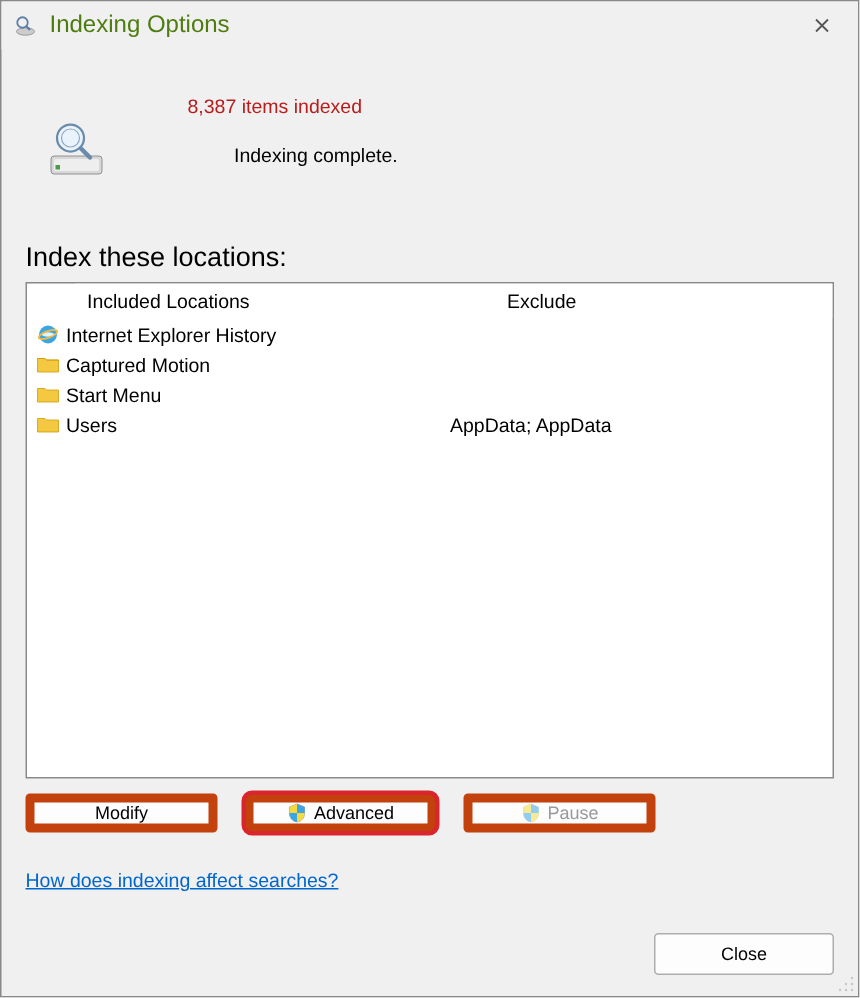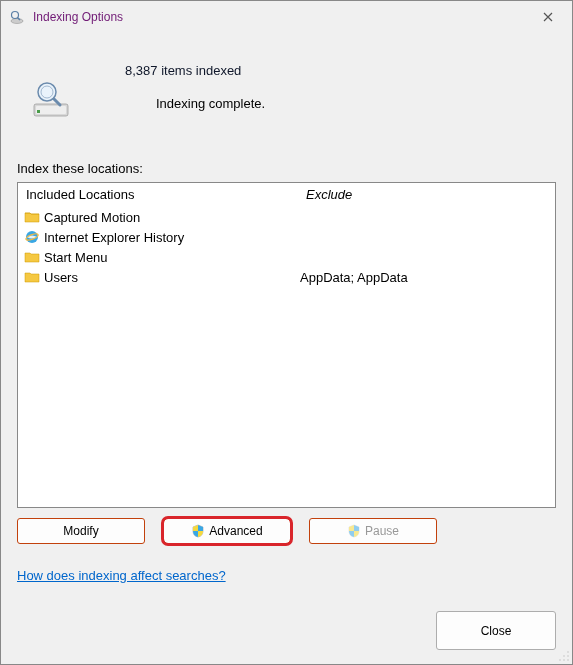--- a/index.html
+++ b/index.html
@@ -30,22 +30,22 @@
     .titlebar-icon {
       width: 16px;
       height: 16px;
       margin-right: 8px;
       display: flex;
       align-items: center;
       justify-content: center;
     }
     .titlebar-title {
       flex: 1;
-      font-size: 12px;
-      color: #701a75;
+      font-size: 16px;
+      color: #4d7c0f;
     }
     .close-btn {
       width: 32px;
       height: 28px;
       display: flex;
       align-items: center;
       justify-content: center;
       color: #555;
       font-size: 14px;
       cursor: pointer;
@@ -69,54 +69,55 @@
       display: flex;
       align-items: center;
       justify-content: center;
     }
     .status-text {
       margin-left: 50px;
       margin-top: 8px;
     }
     .status-count {
       font-size: 13px;
-      color: #0f172a;
+      color: #b91c1c;
       margin-bottom: 18px;
     }
     .status-msg {
       font-size: 13px;
       color: #000;
       margin-left: 31px;
     }
     .locations-label {
-      font-size: 13px;
+      font-size: 18px;
       color: #000;
       margin: 18px 0 6px 0;
     }
     .locations-box {
       flex: 1;
       border: 1px solid #888;
       background: #fff;
       display: flex;
       flex-direction: column;
       overflow: hidden;
     }
     .loc-headers {
       display: flex;
       height: 24px;
       border-bottom: 1px solid transparent;
+      padding-left: 32px;
     }
     .loc-header {
       padding: 4px 8px;
       font-size: 13px;
       color: #000;
       background: #fff;
     }
     .col-included { width: 280px; }
-    .col-exclude { flex: 1; font-style: italic; }
+    .col-exclude { flex: 1; }
     .loc-rows {
       flex: 1;
       overflow: auto;
     }
     .loc-row {
       display: flex;
       height: 20px;
       align-items: center;
     }
     .loc-cell-left {
@@ -141,21 +142,21 @@
     }
     .folder-icon-svg { fill: #f5c842; stroke: #cc9900; stroke-width: 0.5; }
     .button-row {
       display: flex;
       gap: 18px;
       margin-top: 10px;
     }
     .btn {
       width: 128px;
       height: 26px;
-      border: 1px solid #c2410c;
+      border: 6px solid #c2410c;
       background: #fdfdfd;
       border-radius: 3px;
       font-size: 12px;
       cursor: pointer;
       display: flex;
       align-items: center;
       justify-content: center;
       gap: 4px;
     }
     .btn-highlight {
@@ -182,21 +183,21 @@
       display: inline-block;
       margin-bottom: 8px;
     }
     .footer {
       display: flex;
       justify-content: flex-end;
       padding: 8px 16px 14px 16px;
     }
     .close-main-btn {
       width: 120px;
-      height: 39px;
+      height: 28px;
       border: 1px solid #adadad;
       background: #fdfdfd;
       border-radius: 3px;
       font-size: 12px;
       cursor: pointer;
     }
     .resize-grip {
       position: absolute;
       right: 2px;
       bottom: 2px;
@@ -251,39 +252,39 @@
       <div class="loc-headers">
         <div class="loc-header col-included">Included Locations</div>
         <div class="loc-header col-exclude">Exclude</div>
       </div>
       <div class="loc-rows">
 
         <div class="loc-row">
           <div class="loc-cell-left">
             <span class="row-icon">
               <svg width="16" height="16" viewBox="0 0 16 16">
-                  <path class="folder-icon-svg" d="M1 4 L1 13 L15 13 L15 5 L7 5 L6 4 Z"></path>
-                  <path d="M1 4 L6 4 L7 5 L15 5" fill="none" stroke="#cc9900" stroke-width="0.5"></path>
-                </svg>
-            </span>
-            <span class="row-label">Captured Motion</span>
-          </div>
-          <div class="loc-cell-right"></div>
-        </div>
-
-        <div class="loc-row">
-          <div class="loc-cell-left">
-            <span class="row-icon">
-              <svg width="16" height="16" viewBox="0 0 16 16">
                 <circle cx="8" cy="8" r="6" fill="#3aa7e4"></circle>
                 <path d="M3 8 Q8 5 13 8 Q8 11 3 8 Z" fill="#fff" opacity="0.85"></path>
                 <ellipse cx="8" cy="8" rx="6.5" ry="2.2" fill="none" stroke="#f5b83d" stroke-width="1.2" transform="rotate(-20 8 8)"></ellipse>
               </svg>
             </span>
             <span class="row-label">Internet Explorer History</span>
+          </div>
+          <div class="loc-cell-right"></div>
+        </div>
+
+        <div class="loc-row">
+          <div class="loc-cell-left">
+            <span class="row-icon">
+              <svg width="16" height="16" viewBox="0 0 16 16">
+                  <path class="folder-icon-svg" d="M1 4 L1 13 L15 13 L15 5 L7 5 L6 4 Z"></path>
+                  <path d="M1 4 L6 4 L7 5 L15 5" fill="none" stroke="#cc9900" stroke-width="0.5"></path>
+                </svg>
+            </span>
+            <span class="row-label">Captured Motion</span>
           </div>
           <div class="loc-cell-right"></div>
         </div>
 
         <div class="loc-row">
           <div class="loc-cell-left">
             <span class="row-icon">
               <svg width="16" height="16" viewBox="0 0 16 16">
                   <path class="folder-icon-svg" d="M1 4 L1 13 L15 13 L15 5 L7 5 L6 4 Z"></path>
                 </svg>

